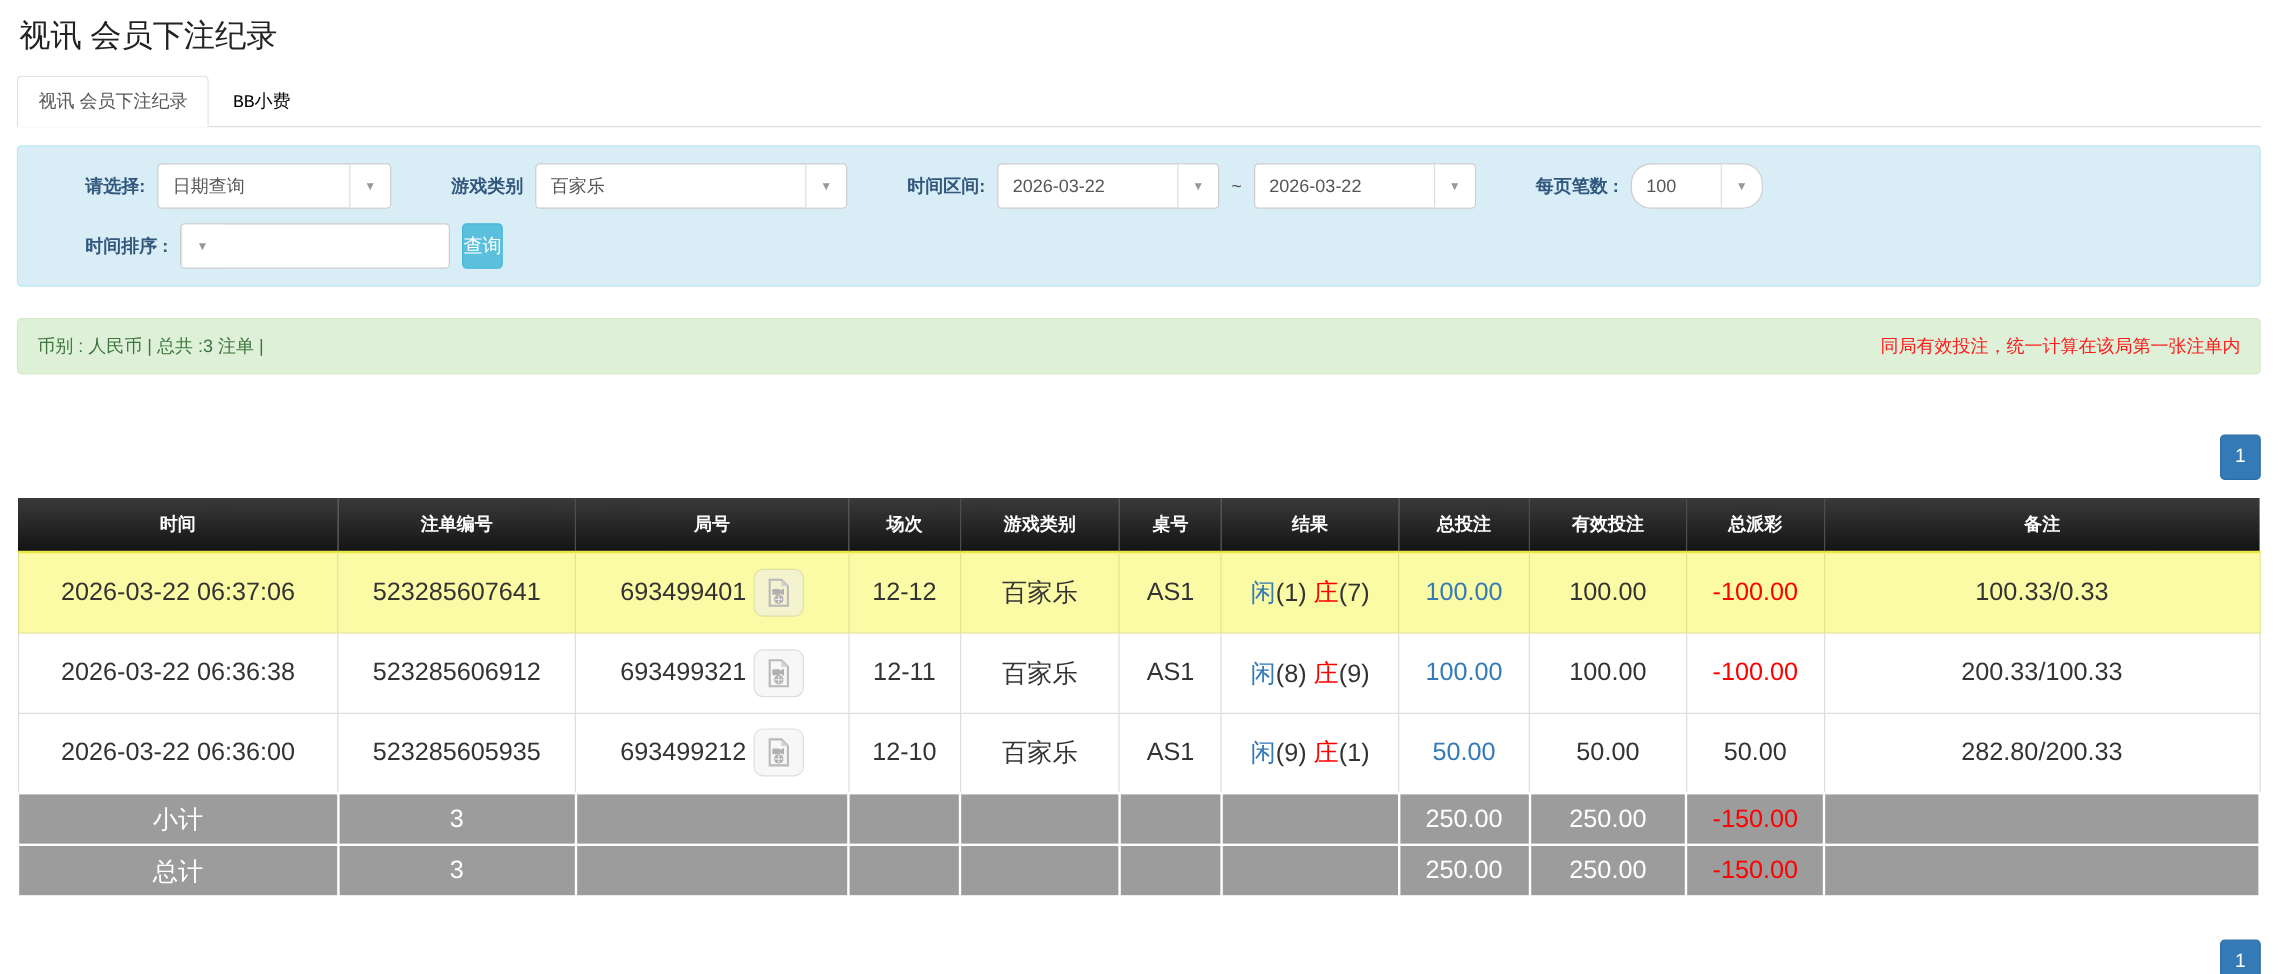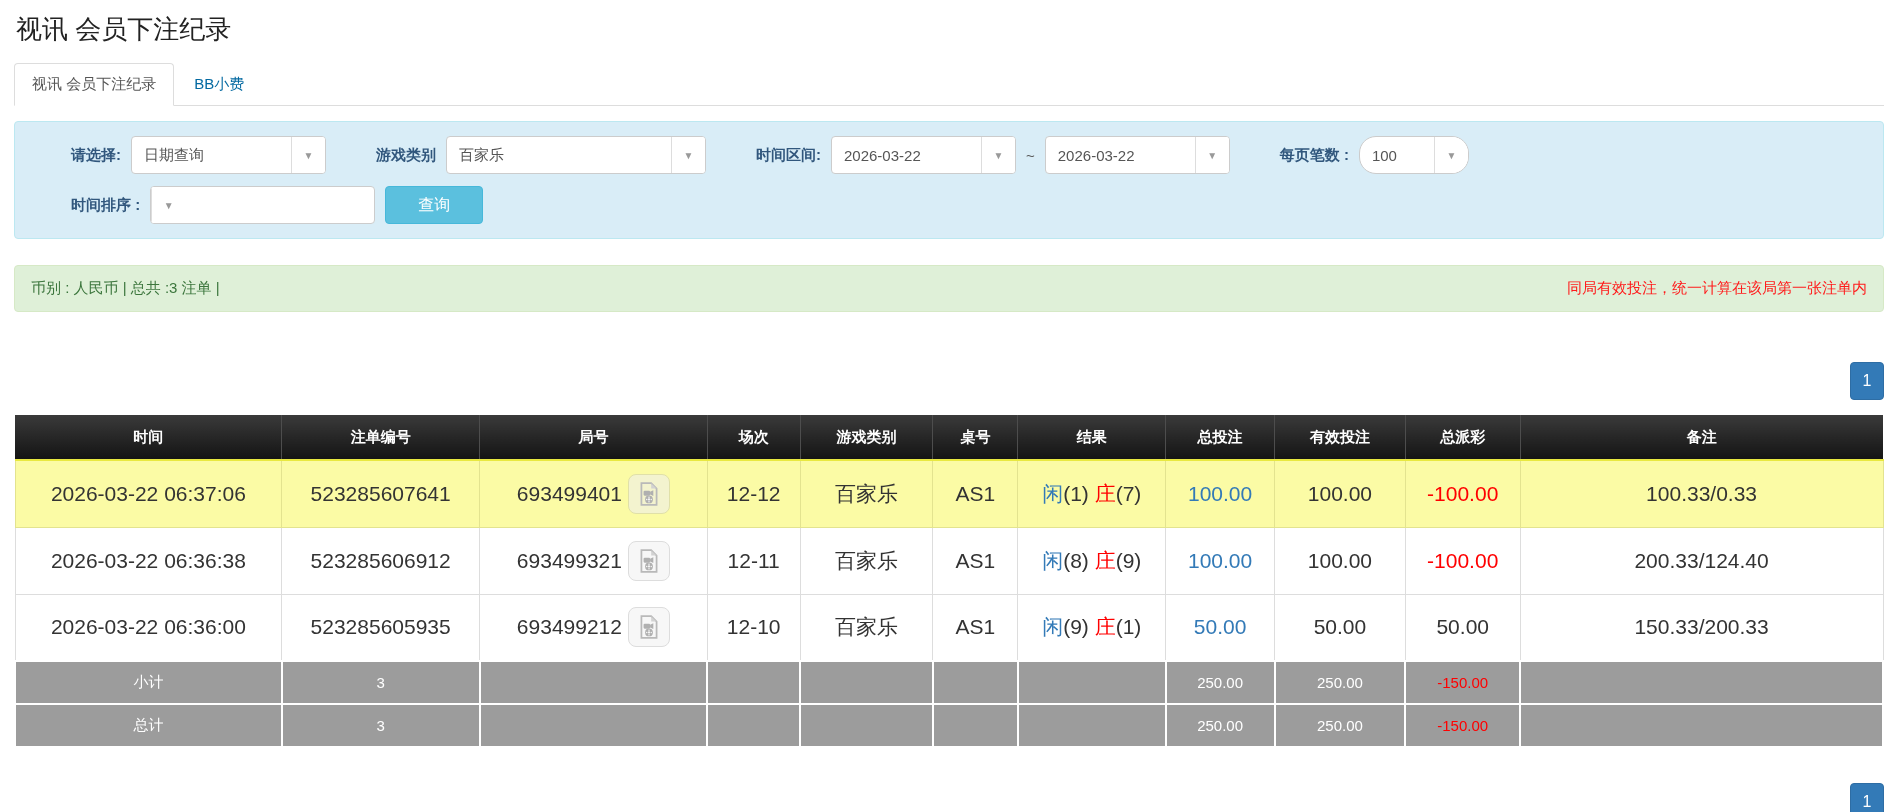--- a/index.html
+++ b/index.html
@@ -14,21 +14,21 @@
   .page-title { font-size:26px; font-weight:400; color:#222; margin:12px 0 16px 2px; }
 
   
   .tabs { display:flex; border-bottom:1px solid #ddd; align-items:flex-end; }
   .tab { padding:11px 17px; font-size:15px; margin-bottom:-1px; margin-right:2px; cursor:pointer; }
   .tab.active {
     background:#fff; color:#555;
     border:1px solid #ddd; border-bottom:1px solid #fff;
     border-radius:4px 4px 0 0;
   }
-  .tab.inactive { color:#0369a1; border:1px solid transparent; }
+  .tab.inactive { color:#000000; border:1px solid transparent;font-family:Liberation Mono, monospace; }
 
   
   .filter-panel {
     margin-top:15px; background:#d9edf7; border:1px solid #bce8f1;
     border-radius:4px; padding:14px 16px;
   }
   .filter-row { display:flex; align-items:center; gap:10px; }
   .filter-row + .filter-row { margin-top:12px; }
   .f-label { font-size:15px; font-weight:bold; color:#31577d; white-space:nowrap;margin-left:40px; }
   .select {
@@ -41,21 +41,21 @@
     justify-content:center; color:#999; font-size:10px; background:#fff;
   }
   .w-select  { width:195px; } .w-select .val { flex:1;text-align:right; }
   .w-game    { width:260px; } .w-game .val { flex:1; }
   .w-date    { width:185px; } .w-date .val { flex:1;text-align:right; }
   .w-size    { width:110px;border-radius:17px; } .w-size .val { flex:1; }
   .w-sort    { width:225px; } .w-sort .val { flex:1; }
   .tilde { color:#555; font-size:15px; }
   .btn-search {
     background:#5bc0de; border:1px solid #46b8da; color:#fff; font-size:16px;
-    padding:0 32px; height:38px; border-radius:4px; cursor:pointer;
+    padding:0 0; height:38px; border-radius:4px; cursor:pointer;
   }
 
   
   .summary-bar {
     margin-top:26px; background:#dff0d8; border:1px solid #d6e9c6; border-radius:4px;
     padding:13px 16px; display:flex; justify-content:space-between; align-items:center;
     font-size:15px;
   }
   .summary-left { color:#3c763d; }
   .summary-right { color:#ff1a1a; }
@@ -90,21 +90,21 @@
   .neg { color:#ff0000; }
   .res-player { color:#337ab7; }
   .res-banker { color:#ff0000; }
   .video-btn {
     width:42px; height:40px; border:1px solid #ddd; border-radius:8px; background:#f7f7f7;
     display:inline-flex; align-items:center; justify-content:center; cursor:pointer; flex:0 0 auto;
   }
   tr.row-highlight .video-btn { background:#f3f3cf; border-color:#e0e0a8; }
   
   tr.totals td {
-    background:#9c9c9c; color:#fff; height:43px; font-size:15px;
+    background:#9c9c9c; color:#fff; height:43px; font-size:21px;
     border:2px solid #fff;
   }
   tr.totals td.neg-cell { color:#ff0000; }
 </style>
 </head>
 <body>
 
 <h1 class="page-title">视讯 会员下注纪录</h1>
 
 <div class="tabs">
@@ -241,21 +241,21 @@
             </span>
           </div>
         </td>
         <td>12-11</td>
         <td>百家乐</td>
         <td>AS1</td>
         <td><span class="res-player">闲</span><span>(8) </span><span class="res-banker">庄</span><span>(9)</span></td>
         <td><a class="amount-link">100.00</a></td>
         <td>100.00</td>
         <td class="neg">-100.00</td>
-        <td>200.33/124.40</td>
+        <td>200.33/100.33</td>
       </tr>
       <tr>
         <td>2026-03-22 06:36:00</td>
         <td>523285605935</td>
         <td>
           <div class="cell-flex">
             <span>693499212</span>
             <span class="video-btn">
               <svg viewBox="0 0 24 24" width="26" height="26">
                 <path d="M5 2 h9 l5 5 v15 h-14 z" fill="none" stroke="#b9b9b9" stroke-width="1.6"></path>
@@ -272,21 +272,21 @@
             </span>
           </div>
         </td>
         <td>12-10</td>
         <td>百家乐</td>
         <td>AS1</td>
         <td><span class="res-player">闲</span><span>(9) </span><span class="res-banker">庄</span><span>(1)</span></td>
         <td><a class="amount-link">50.00</a></td>
         <td>50.00</td>
         <td>50.00</td>
-        <td>150.33/200.33</td>
+        <td>282.80/200.33</td>
       </tr>
       <tr class="totals">
         <td>小计</td>
         <td>3</td>
         <td></td>
         <td></td>
         <td></td>
         <td></td>
         <td></td>
         <td>250.00</td>

